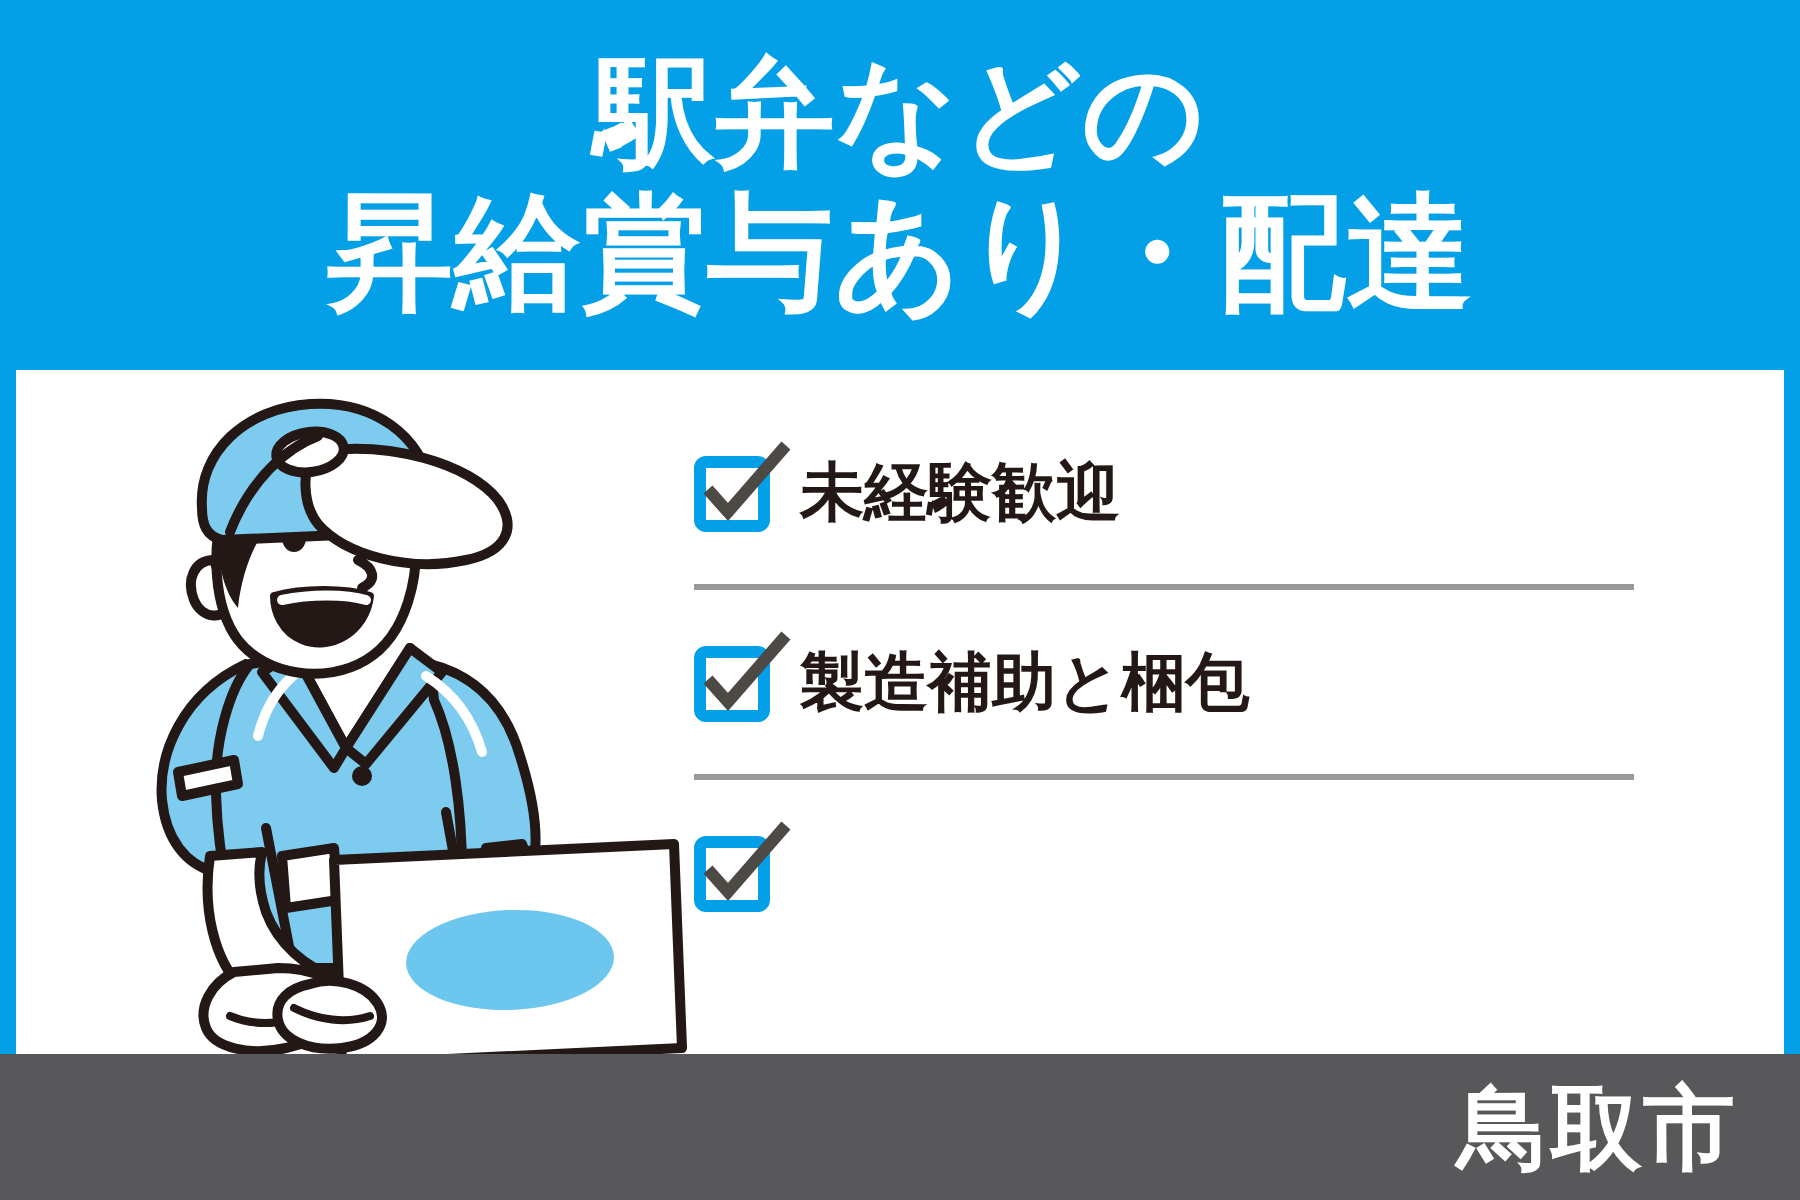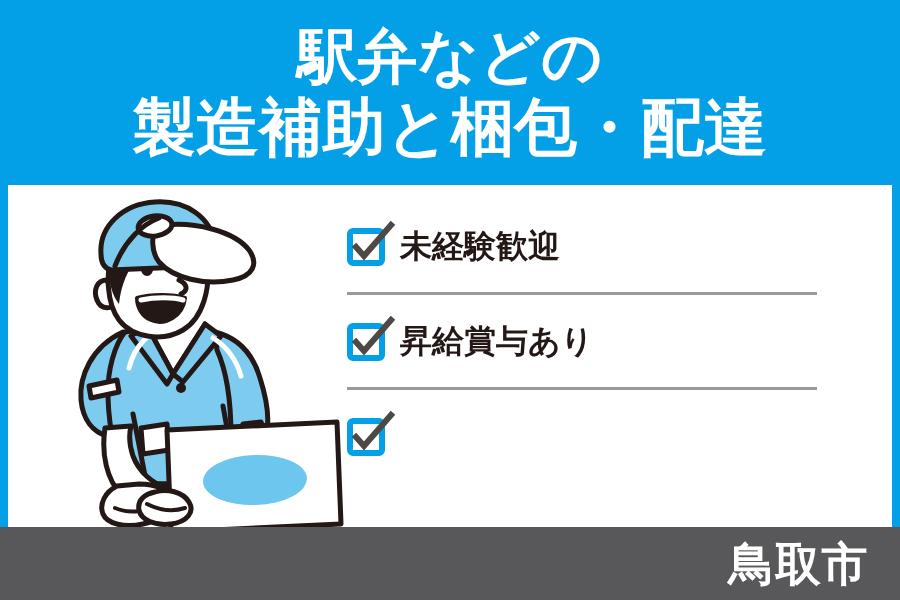--- a/index.html
+++ b/index.html
@@ -138,21 +138,21 @@
     white-space: nowrap;
   }
 </style>
 </head>
 <body>
 
 <div id="banner">
 
   <div class="header">
     <div class="header-line header-line-1">駅弁などの</div>
-    <div class="header-line header-line-2">製造補助と梱包・配達</div>
+    <div class="header-line header-line-2">昇給賞与あり・配達</div>
   </div>
 
   <div class="body-area"></div>
 
   <div class="frame-left"></div>
   <div class="frame-right"></div>
 
   <div class="illustration">
     <svg width="300" height="345" viewBox="0 0 300 345" xmlns="http://www.w3.org/2000/svg">
       <g fill="none" stroke="#231815" stroke-width="5" stroke-linejoin="round" stroke-linecap="round">
@@ -296,21 +296,21 @@
       <span class="feature-label">未経験歓迎</span>
     </div>
 
     <div class="feature-row">
       <span class="checkbox">
         <svg width="38" height="38" viewBox="0 0 38 38" xmlns="http://www.w3.org/2000/svg">
           <rect x="3" y="3" width="32" height="32" rx="3" ry="3" fill="none" stroke="#03A0E8" stroke-width="6"></rect>
           <path d="M9 19 L 17 28 L 44 -3" fill="none" stroke="#4D4945" stroke-width="6" stroke-linecap="square" stroke-linejoin="miter"></path>
         </svg>
       </span>
-      <span class="feature-label">昇給賞与あり</span>
+      <span class="feature-label">製造補助と梱包</span>
     </div>
 
     <div class="feature-row">
       <span class="checkbox">
         <svg width="38" height="38" viewBox="0 0 38 38" xmlns="http://www.w3.org/2000/svg">
           <rect x="3" y="3" width="32" height="32" rx="3" ry="3" fill="none" stroke="#03A0E8" stroke-width="6"></rect>
           <path d="M9 19 L 17 28 L 44 -3" fill="none" stroke="#4D4945" stroke-width="6" stroke-linecap="square" stroke-linejoin="miter"></path>
         </svg>
       </span>
     </div>

